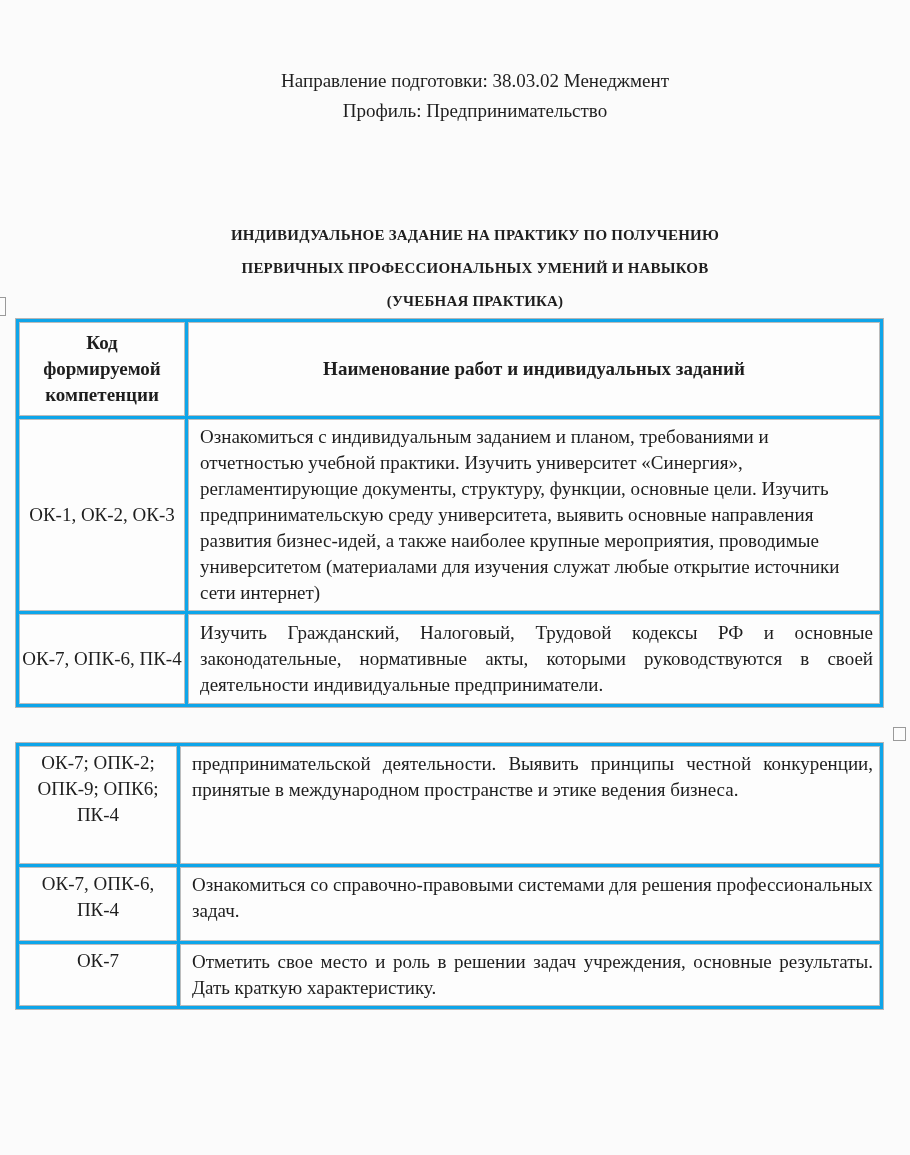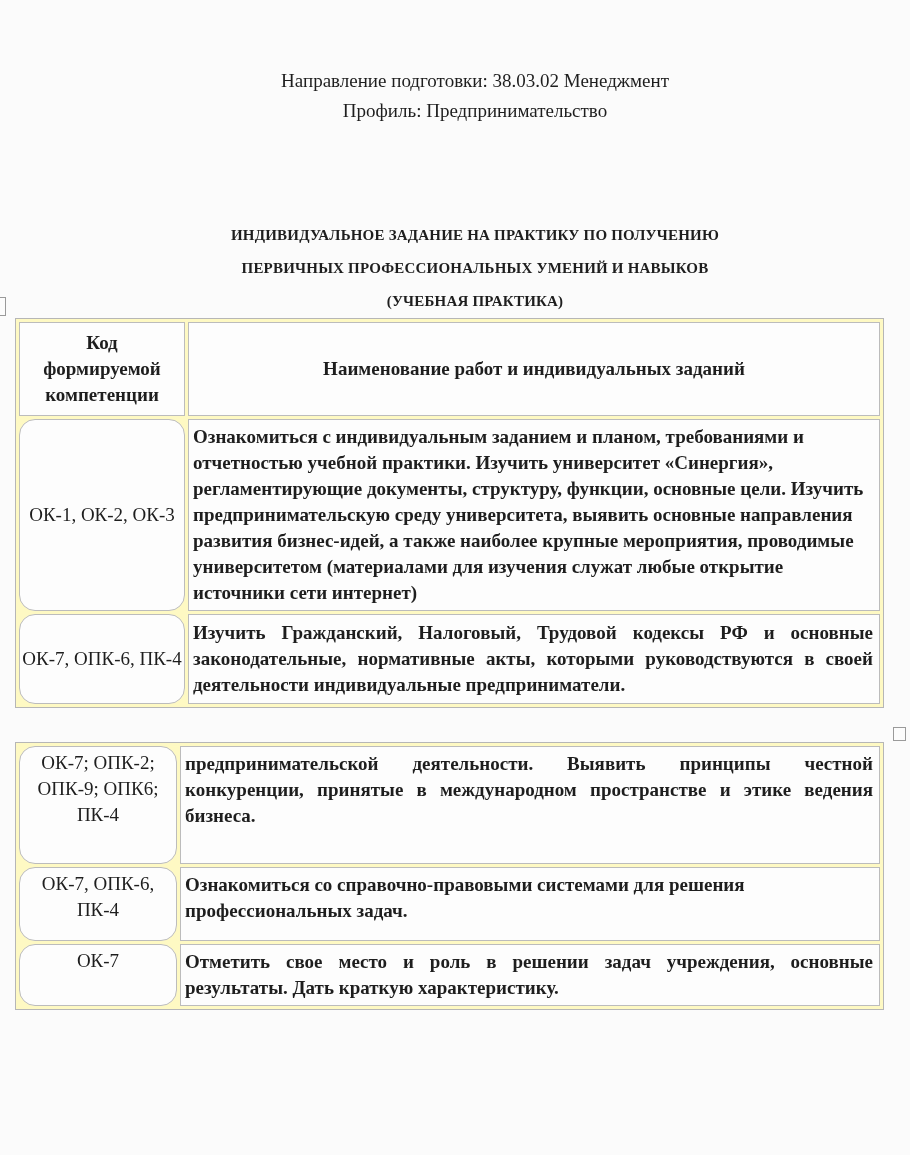--- a/index.html
+++ b/index.html
@@ -29,21 +29,21 @@
 
   
   .comp-table {
     position: absolute;
     left: 15px;
     width: 869px;
     border-collapse: separate;
     border-spacing: 3px;
     border: 1px solid #b6b6b6;
     table-layout: fixed;
-    background: #fef9c3;
+    background: #0ea5e9;
     font-size: 19px;
     line-height: 26px;
   }
   .table-part1 { top: 318px; }
   .table-part2 { top: 742px; }
 
   .comp-table td, .comp-table th {
     border: 1px solid #bcbcbc;
     background: #fdfdfd;
     overflow: hidden;
@@ -54,25 +54,23 @@
     font-weight: bold;
     text-align: center;
     vertical-align: middle;
     padding: 4px 6px;
     height: 84px;
   }
 
   td.code-cell {
     text-align: center;
     padding: 3px 2px;
-    border-radius: 16px;
   }
   td.task-cell {
-    padding: 4px 6px 4px 4px;
-    font-weight: bold;
+    padding: 4px 6px 4px 11px;
   }
 
   .table-part1 td { vertical-align: middle; }
   .table-part2 td { vertical-align: top; }
 
   .t-left { text-align: left; }
   .t-just { text-align: justify; }
   .t-just-last { text-align: justify; text-align-last: justify; }
 
   

